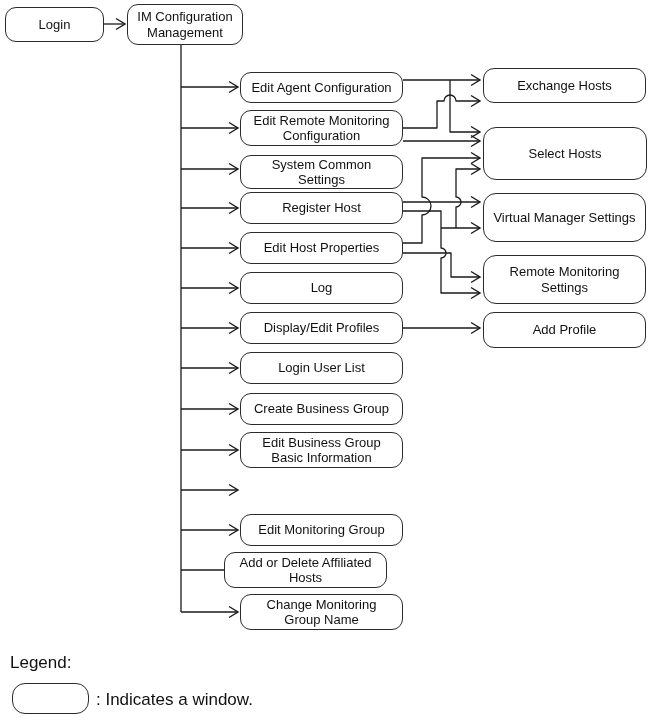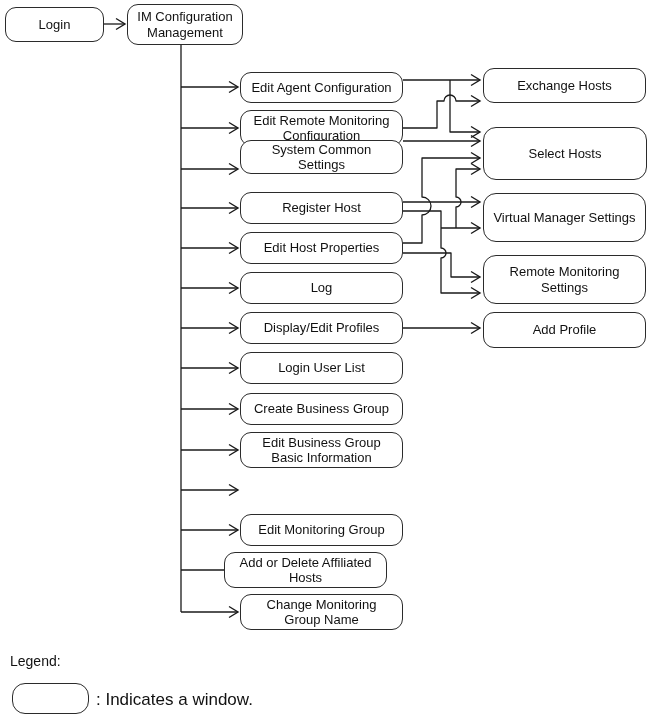--- a/index.html
+++ b/index.html
@@ -5,21 +5,21 @@
   html,body{margin:0;padding:0;background:#ffffff;}
   #canvas{position:relative;width:622px;height:720px;background:#ffffff;
           font-family:"Liberation Sans","DejaVu Sans",sans-serif;overflow:hidden;padding-left:48px;}
   .node{position:absolute;box-sizing:border-box;background:#ffffff;
         border:1.6px solid #2b2b2b;border-radius:11px;
         display:flex;align-items:center;justify-content:center;
         text-align:center;font-size:13px;line-height:1.18;color:#111;
         padding:1px 7px;}
   .node.tall{border-radius:13px;}
   #wires{position:absolute;left:0;top:0;}
-  .legend-title{position:absolute;left:10px;top:653px;font-size:14px;color:#111;}
+  .legend-title{position:absolute;left:10px;top:653px;font-size:17px;color:#111;}
   .legend-box{position:absolute;left:12px;top:683px;width:75px;height:29px;
               background:#fff;border:1.6px solid #2b2b2b;border-radius:13px;}
   .legend-text{position:absolute;left:96px;top:690px;font-size:17px;color:#111;}
 </style>
 </head>
 <body>
 
 <div id="canvas">
 
   <svg id="wires" width="649" height="720" viewBox="0 0 649 720">
@@ -69,21 +69,21 @@
 
       <path d="M403,328 H480" marker-end="url(#arrow)"></path>
     </g>
   </svg>
 
   <div class="node" style="left:5px;top:7px;width:99px;height:35px;">Login</div>
   <div class="node" style="left:127px;top:4px;width:116px;height:41px;">IM Configuration Management</div>
 
   <div class="node" style="left:240px;top:72px;width:163px;height:31px;">Edit Agent Configuration</div>
   <div class="node" style="left:240px;top:110px;width:163px;height:36px;">Edit Remote Monitoring Configuration</div>
-  <div class="node" style="left:240px;top:140px;width:163px;height:34px;">System Common Settings</div>
+  <div class="node" style="left:240px;top:155px;width:163px;height:34px;">System Common Settings</div>
   <div class="node" style="left:240px;top:192px;width:163px;height:32px;">Register Host</div>
   <div class="node" style="left:240px;top:232px;width:163px;height:32px;">Edit Host Properties</div>
   <div class="node" style="left:240px;top:272px;width:163px;height:32px;">Log</div>
   <div class="node" style="left:240px;top:312px;width:163px;height:32px;">Display/Edit Profiles</div>
   <div class="node" style="left:240px;top:352px;width:163px;height:32px;">Login User List</div>
   <div class="node" style="left:240px;top:393px;width:163px;height:32px;">Create Business Group</div>
   <div class="node" style="left:240px;top:432px;width:163px;height:36px;">Edit Business Group Basic Information</div>
   <div class="node" style="left:240px;top:514px;width:163px;height:32px;">Edit Monitoring Group</div>
   <div class="node" style="left:224px;top:552px;width:163px;height:36px;">Add or Delete Affiliated Hosts</div>
   <div class="node" style="left:240px;top:594px;width:163px;height:36px;">Change Monitoring Group Name</div>

